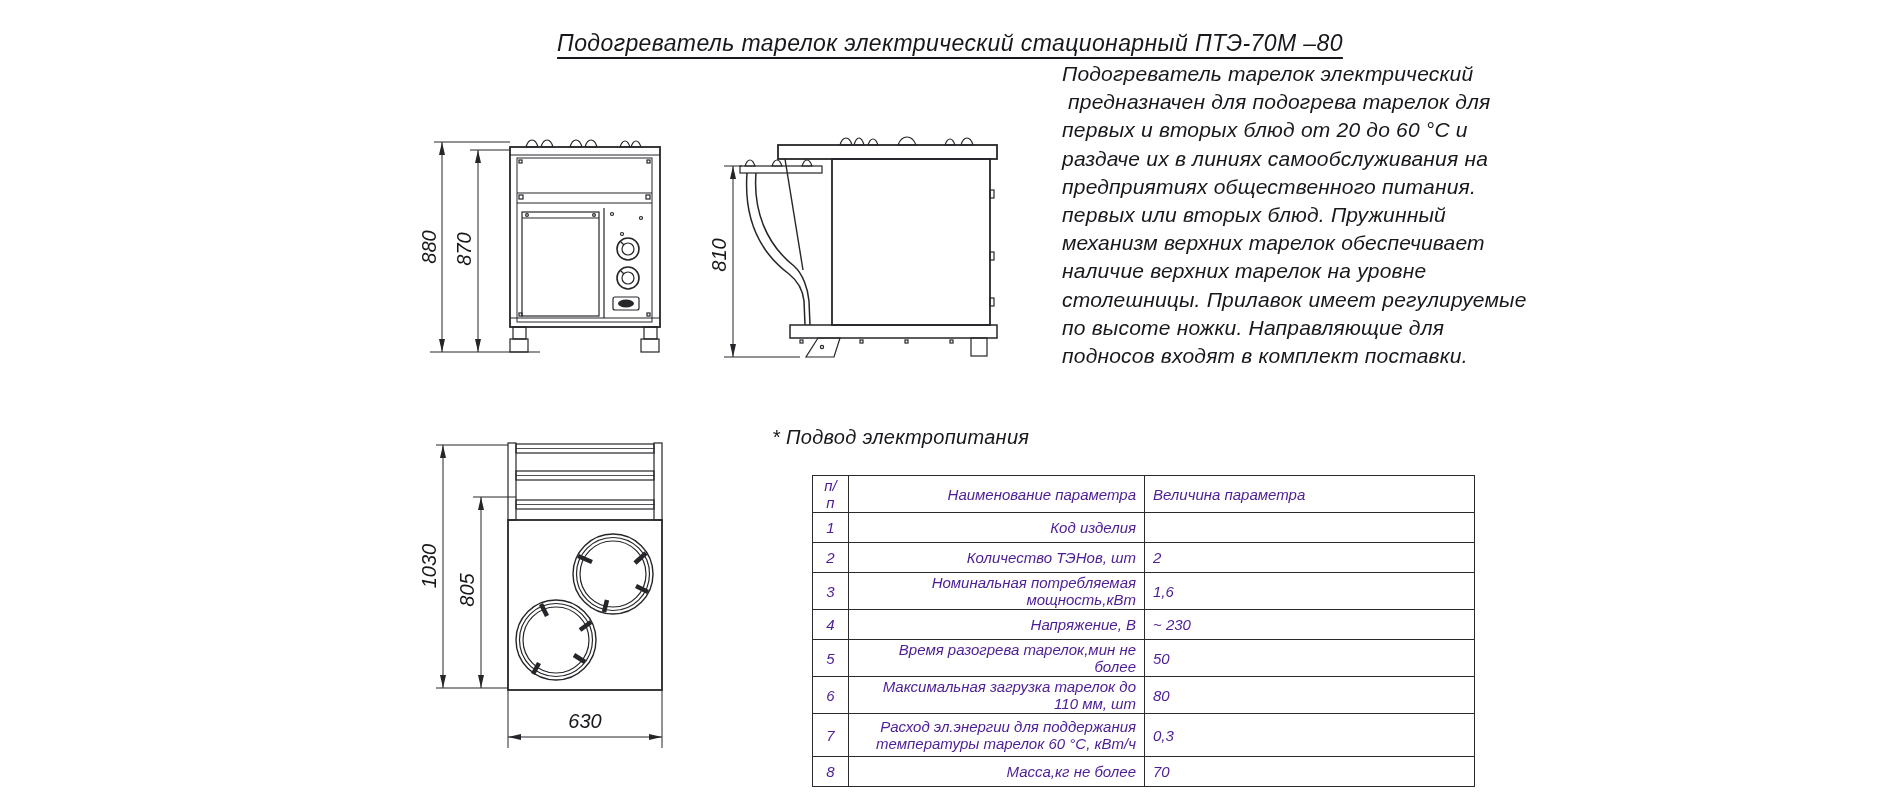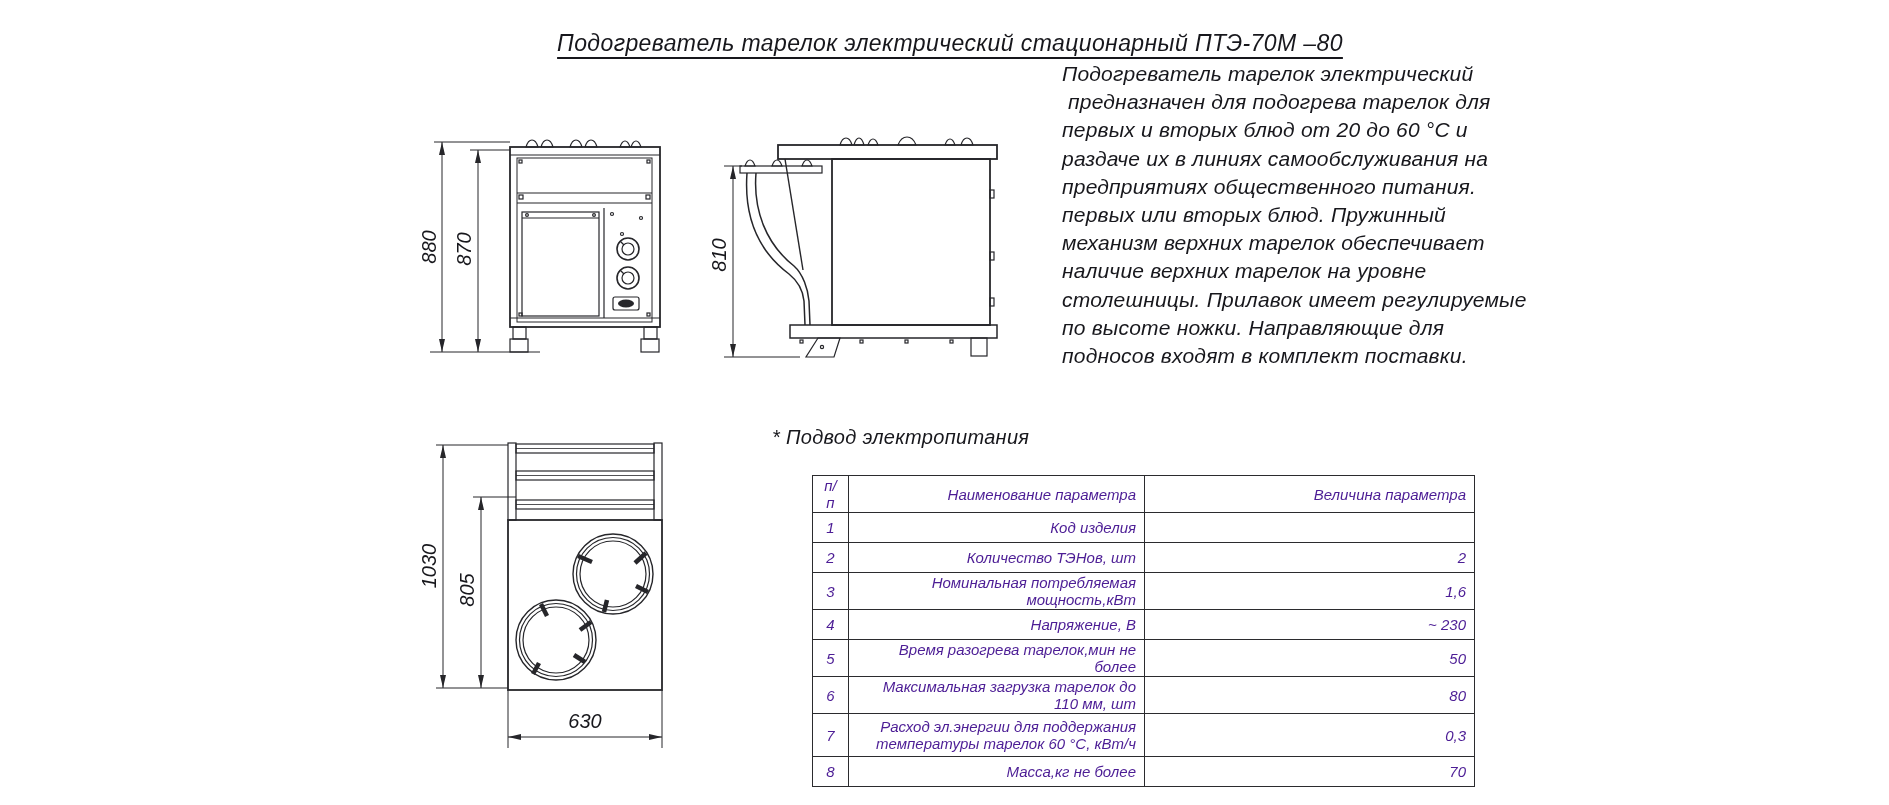--- a/index.html
+++ b/index.html
@@ -27,21 +27,21 @@
     border-collapse:collapse;table-layout:fixed;
     font-size:15px;color:#4c1d95;margin-left:27px;
   }
   table.params th, table.params td{
     border:1.6px solid #2b2b2e;padding:1px 8px;font-weight:normal;font-style:italic;
     overflow:hidden;
   }
   table.params th{height:28px;}
   .c-num{text-align:center;padding:1px 2px;}
   .c-name{text-align:right;}
-  .c-val{text-align:right;}
+  .c-val{text-align:left;}
   tr.h28 td{height:27px;}
   tr.h24 td{height:22px;}
   tr.h40 td{height:40px;}
 </style>
 </head>
 <body>
 
 <div class="canvas">
 
   <div class="title">Подогреватель тарелок электрический стационарный  ПТЭ-70М –80</div>

